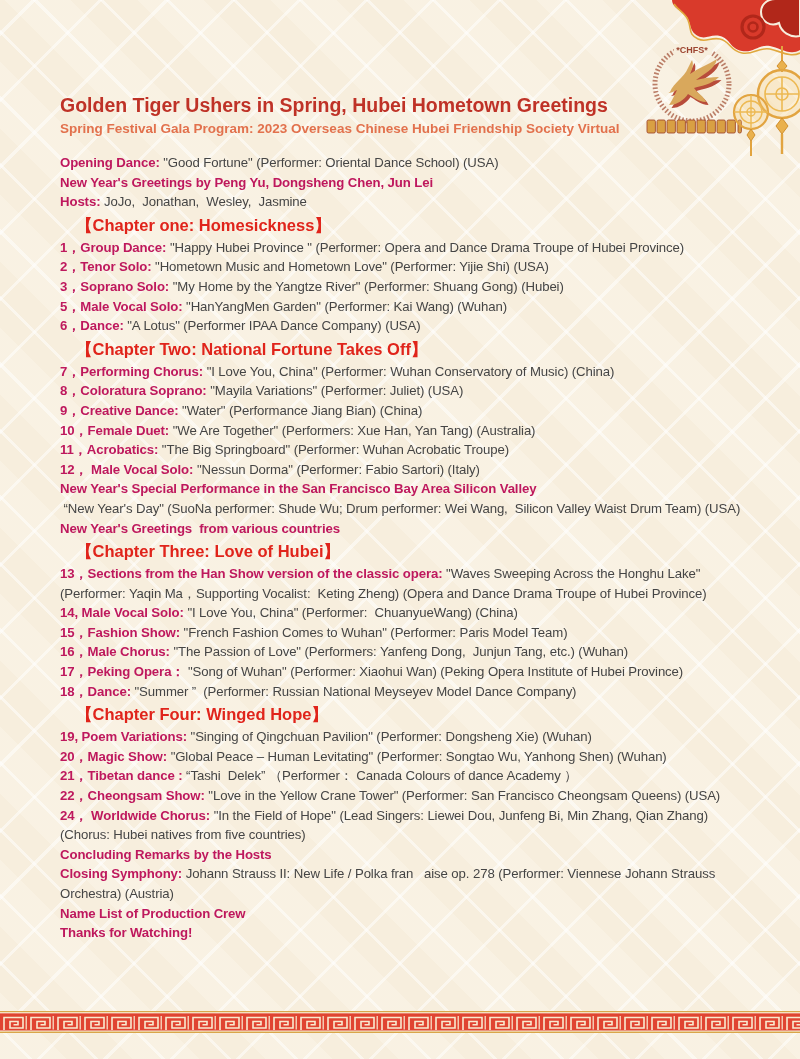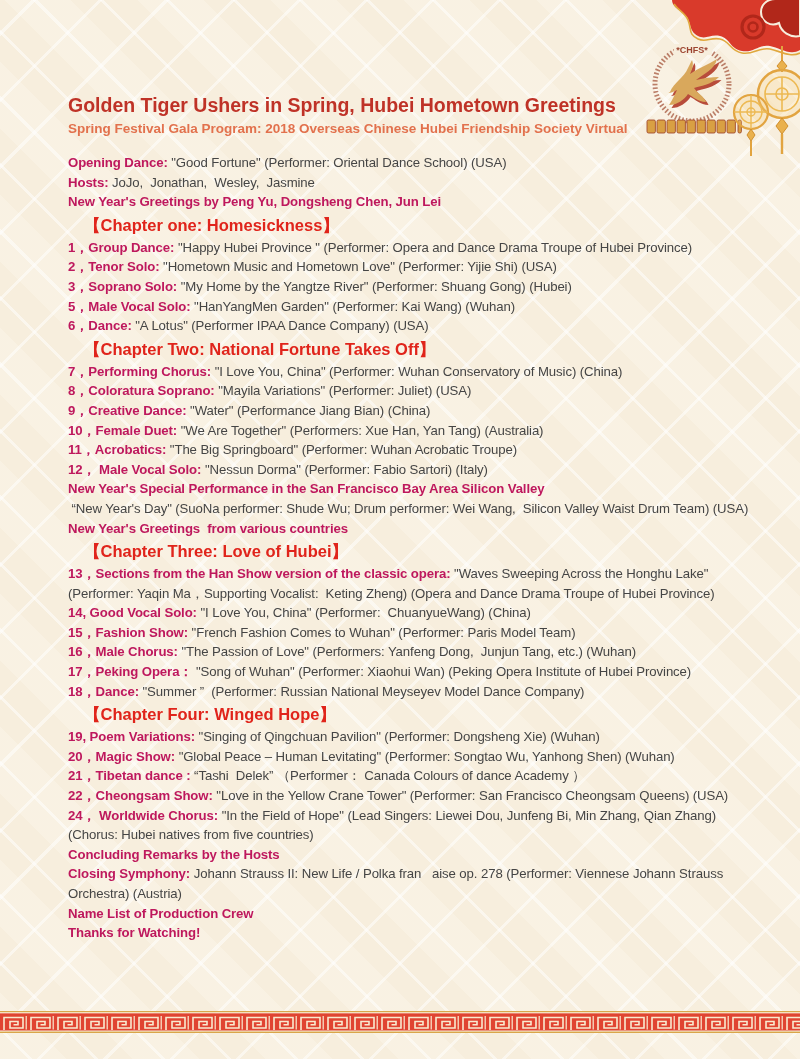--- a/index.html
+++ b/index.html
@@ -5,21 +5,21 @@
   html,body{margin:0;padding:0;}
   body{
     width:800px;height:1059px;position:relative;overflow:hidden;
     font-family:"Liberation Sans","DejaVu Sans",sans-serif;
     background-color:#f7eedd;
     background-image:
       repeating-linear-gradient(45deg, rgba(255,255,255,0) 0px, rgba(255,255,255,0) 20px, rgba(255,255,255,0.50) 20px, rgba(255,255,255,0.50) 23px, rgba(255,255,255,0) 23px, rgba(255,255,255,0) 47px),
       repeating-linear-gradient(-45deg, rgba(255,255,255,0) 0px, rgba(255,255,255,0) 20px, rgba(255,255,255,0.50) 20px, rgba(255,255,255,0.50) 23px, rgba(255,255,255,0) 23px, rgba(255,255,255,0) 47px),
       repeating-linear-gradient(45deg, rgba(255,252,245,0.25) 0px, rgba(255,252,245,0.25) 47px, rgba(247,238,221,0) 47px, rgba(247,238,221,0) 94px);
   }
-  .content{position:absolute;left:68px;top:94px;width:700px;}
+  .content{position:absolute;left:60px;top:94px;width:700px;}
   h1.title{font-size:19.5px;font-weight:bold;color:#bf3227;margin:0 0 4px 0;padding:0;}
   p.subtitle{font-size:13.5px;font-weight:bold;color:#e2714d;margin:0 0 17px 0;padding:0;}
   .line{margin:0;padding:0;font-size:13.2px;line-height:19.6px;color:#454545;white-space:pre-wrap;letter-spacing:-0.1px;}
   .lab{color:#be185d;font-weight:bold;}
   h2.chapter{font-size:16.5px;line-height:22px;font-weight:bold;color:#e0241b;margin:2px 16px;padding:0;white-space:pre-wrap;}
   .clouds{position:absolute;top:0;right:0;}
   .logo{position:absolute;left:644px;top:44px;}
   .ornaments{position:absolute;left:731px;top:46px;}
   .meander{position:absolute;left:0;top:1011px;}
 </style>
@@ -72,25 +72,25 @@
     <circle cx="20" cy="66" r="4" stroke="#edb952" stroke-width="1.4"></circle>
     <line x1="20" y1="49" x2="20" y2="83" stroke="#edb952" stroke-width="1.4"></line>
     <line x1="3" y1="66" x2="37" y2="66" stroke="#edb952" stroke-width="1.4"></line>
     <path d="M20,83 l4,6 -4,6 -4,-6 Z" fill="#eab14d" stroke="#d08f2e" stroke-width="1"></path>
     <line x1="20" y1="95" x2="20" y2="110" stroke-width="2"></line>
   </g>
 </svg>
 
 <div class="content">
   <h1 class="title">Golden Tiger Ushers in Spring, Hubei Hometown Greetings</h1>
-  <p class="subtitle">Spring Festival Gala Program: 2018 Overseas Chinese Hubei Friendship Society Virtual</p>
+  <p class="subtitle">Spring Festival Gala Program: 2023 Overseas Chinese Hubei Friendship Society Virtual</p>
 
   <p class="line"><span class="lab">Opening Dance:</span><span class="txt"> "Good Fortune" (Performer: Oriental Dance School) (USA)</span></p>
+  <p class="line"><span class="lab">New Year's Greetings by Peng Yu, Dongsheng Chen, Jun Lei</span><span class="txt"></span></p>
   <p class="line"><span class="lab">Hosts:</span><span class="txt"> JoJo,  Jonathan,  Wesley,  Jasmine</span></p>
-  <p class="line"><span class="lab">New Year's Greetings by Peng Yu, Dongsheng Chen, Jun Lei</span><span class="txt"></span></p>
 
   <h2 class="chapter">【Chapter one: Homesickness】</h2>
   <p class="line"><span class="lab">1，Group Dance:</span><span class="txt"> "Happy Hubei Province " (Performer: Opera and Dance Drama Troupe of Hubei Province)</span></p>
   <p class="line"><span class="lab">2，Tenor Solo:</span><span class="txt"> "Hometown Music and Hometown Love" (Performer: Yijie Shi) (USA)</span></p>
   <p class="line"><span class="lab">3，Soprano Solo:</span><span class="txt"> "My Home by the Yangtze River" (Performer: Shuang Gong) (Hubei)</span></p>
   <p class="line"><span class="lab">5，Male Vocal Solo:</span><span class="txt"> "HanYangMen Garden" (Performer: Kai Wang) (Wuhan)</span></p>
   <p class="line"><span class="lab">6，Dance:</span><span class="txt"> "A Lotus" (Performer IPAA Dance Company) (USA)</span></p>
 
   <h2 class="chapter">【Chapter Two: National Fortune Takes Off】</h2>
   <p class="line"><span class="lab">7，Performing Chorus:</span><span class="txt"> "I Love You, China" (Performer: Wuhan Conservatory of Music) (China)</span></p>
@@ -99,21 +99,21 @@
   <p class="line"><span class="lab">10，Female Duet:</span><span class="txt"> "We Are Together" (Performers: Xue Han, Yan Tang) (Australia)</span></p>
   <p class="line"><span class="lab">11，Acrobatics:</span><span class="txt"> "The Big Springboard" (Performer: Wuhan Acrobatic Troupe)</span></p>
   <p class="line"><span class="lab">12， Male Vocal Solo:</span><span class="txt"> "Nessun Dorma" (Performer: Fabio Sartori) (Italy)</span></p>
 
   <p class="line"><span class="lab">New Year's Special Performance in the San Francisco Bay Area Silicon Valley</span><span class="txt"></span></p>
   <p class="line"><span class="lab"></span><span class="txt"> “New Year's Day" (SuoNa performer: Shude Wu; Drum performer: Wei Wang,  Silicon Valley Waist Drum Team) (USA)</span></p>
   <p class="line"><span class="lab">New Year's Greetings  from various countries</span><span class="txt"></span></p>
 
   <h2 class="chapter">【Chapter Three: Love of Hubei】</h2>
   <p class="line"><span class="lab">13，Sections from the Han Show version of the classic opera:</span><span class="txt"> "Waves Sweeping Across the Honghu Lake" (Performer: Yaqin Ma，Supporting Vocalist:  Keting Zheng) (Opera and Dance Drama Troupe of Hubei Province)</span></p>
-  <p class="line"><span class="lab">14, Good Vocal Solo:</span><span class="txt"> "I Love You, China" (Performer:  ChuanyueWang) (China)</span></p>
+  <p class="line"><span class="lab">14, Male Vocal Solo:</span><span class="txt"> "I Love You, China" (Performer:  ChuanyueWang) (China)</span></p>
   <p class="line"><span class="lab">15，Fashion Show:</span><span class="txt"> "French Fashion Comes to Wuhan" (Performer: Paris Model Team)</span></p>
   <p class="line"><span class="lab">16，Male Chorus:</span><span class="txt"> "The Passion of Love" (Performers: Yanfeng Dong,  Junjun Tang, etc.) (Wuhan)</span></p>
   <p class="line"><span class="lab">17，Peking Opera：</span><span class="txt"> "Song of Wuhan" (Performer: Xiaohui Wan) (Peking Opera Institute of Hubei Province)</span></p>
   <p class="line"><span class="lab">18，Dance:</span><span class="txt"> "Summer ”  (Performer: Russian National Meyseyev Model Dance Company)</span></p>
 
   <h2 class="chapter">【Chapter Four: Winged Hope】</h2>
   <p class="line"><span class="lab">19, Poem Variations:</span><span class="txt"> "Singing of Qingchuan Pavilion" (Performer: Dongsheng Xie) (Wuhan)</span></p>
   <p class="line"><span class="lab">20，Magic Show:</span><span class="txt"> "Global Peace – Human Levitating" (Performer: Songtao Wu, Yanhong Shen) (Wuhan)</span></p>
   <p class="line"><span class="lab">21，Tibetan dance :</span><span class="txt"> “Tashi  Delek” （Performer： Canada Colours of dance Academy ）</span></p>
   <p class="line"><span class="lab">22，Cheongsam Show:</span><span class="txt"> "Love in the Yellow Crane Tower" (Performer: San Francisco Cheongsam Queens) (USA)</span></p>

